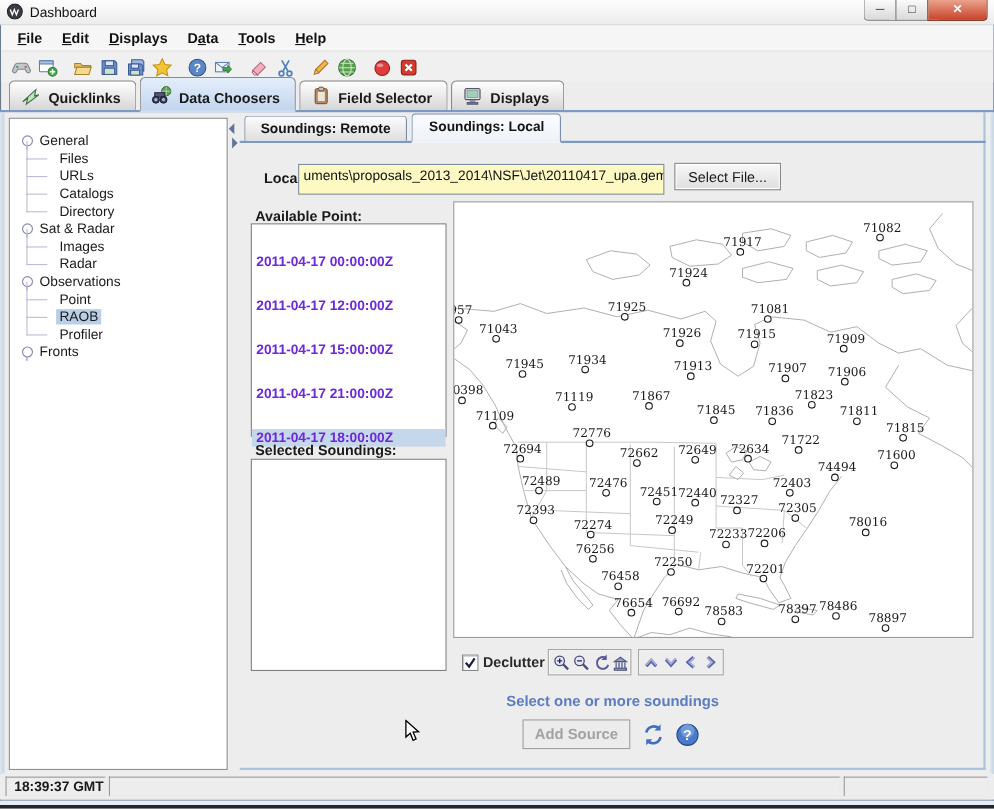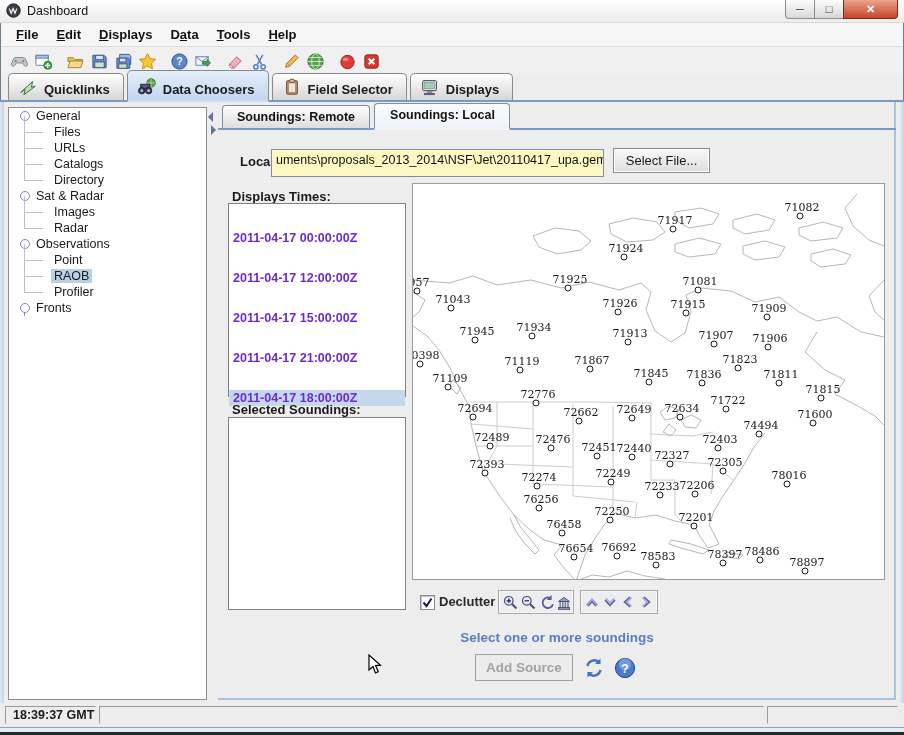--- a/index.html
+++ b/index.html
@@ -291,21 +291,21 @@
         <svg viewBox="0 0 22 22">
           <rect x="3" y="4" width="15" height="11" rx="1" fill="#e4e4ec" stroke="#33334a"></rect>
           <rect x="5" y="6" width="11" height="7" fill="#9fd0b8" stroke="#557a66" stroke-width=".5"></rect>
           <rect x="7.5" y="15.5" width="6" height="2.2" fill="#8a8aa8"></rect>
           <rect x="5" y="17.8" width="11" height="1.8" fill="#6a6a8a" stroke="#33334a" stroke-width=".5"></rect>
         </svg>
         <span>Displays</span>
       </div>
     </div>
 
-  <div class="abs" id="treepanel" style="padding-top: 0;">
+  <div class="abs" id="treepanel" style="padding-top: 12px;">
       <div class="tnode parent"><span class="lbl">General</span></div>
       <div class="tnode child"><span class="lbl">Files</span></div>
       <div class="tnode child"><span class="lbl">URLs</span></div>
       <div class="tnode child"><span class="lbl">Catalogs</span></div>
       <div class="tnode child"><span class="lbl">Directory</span></div>
       <div class="tnode parent"><span class="lbl">Sat &amp; Radar</span></div>
       <div class="tnode child"><span class="lbl">Images</span></div>
       <div class="tnode child"><span class="lbl">Radar</span></div>
       <div class="tnode parent"><span class="lbl">Observations</span></div>
       <div class="tnode child"><span class="lbl">Point</span></div>
@@ -321,21 +321,21 @@
   <div class="abs" id="rightpanel"></div>
   <div class="abs" id="subtabs">
       <div class="stab">Soundings: Remote</div>
       <div class="stab sel">Soundings: Local</div>
     </div>
 
   <span class="abs" id="file-label">Local:</span>
   <div class="abs" id="file-field">uments\proposals_2013_2014\NSF\Jet\20110417_upa.gem</div>
   <div class="abs" id="file-btn">Select File...</div>
 
-  <span class="abs" id="times-label">Displays Times:</span>
+  <span class="abs" id="times-label">Available Point:</span>
   <div class="abs" id="times-list">
       <div class="time-item">2011-04-17 00:00:00Z</div>
       <div class="time-item">2011-04-17 12:00:00Z</div>
       <div class="time-item">2011-04-17 15:00:00Z</div>
       <div class="time-item">2011-04-17 21:00:00Z</div>
       <div class="time-item sel">2011-04-17 18:00:00Z</div>
     </div>
 
   <span class="abs" id="sel-label">Selected Soundings:</span>
   <div class="abs" id="sel-list"></div>

